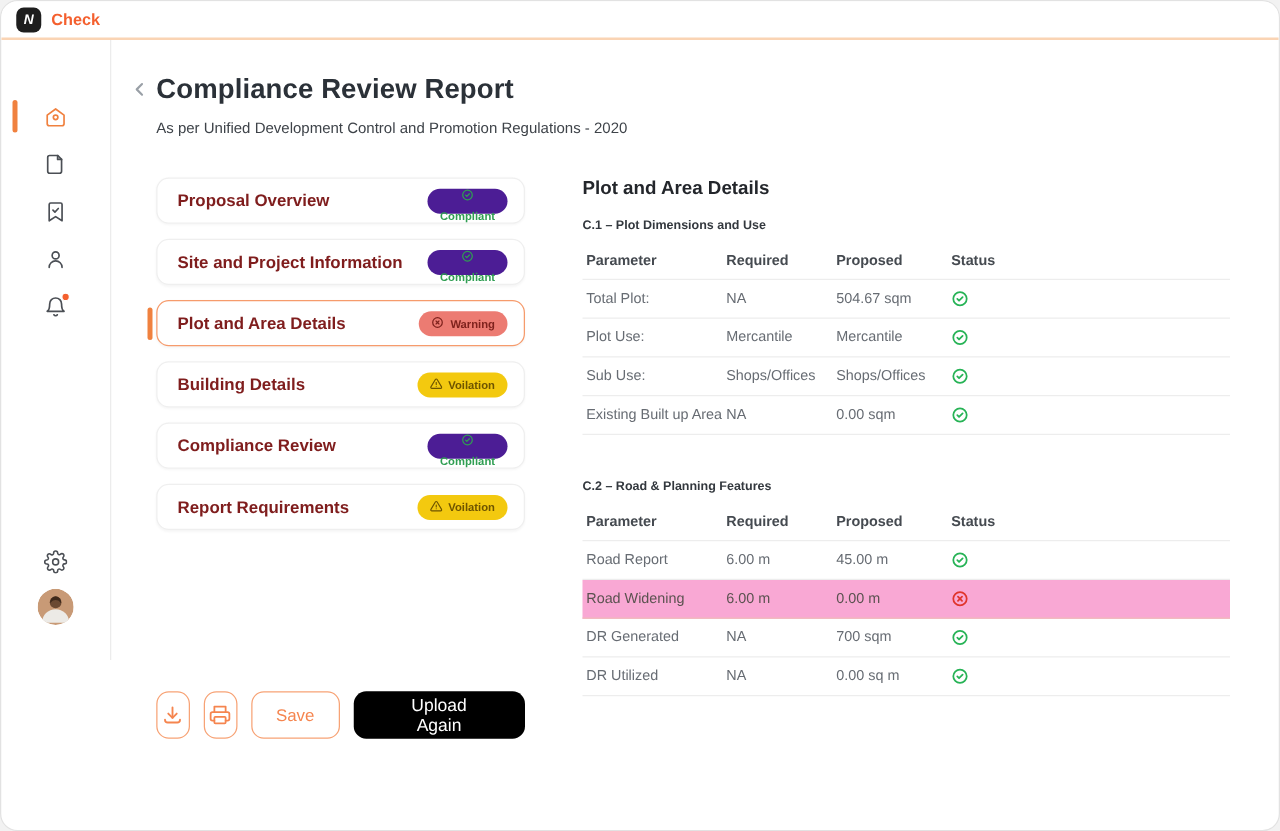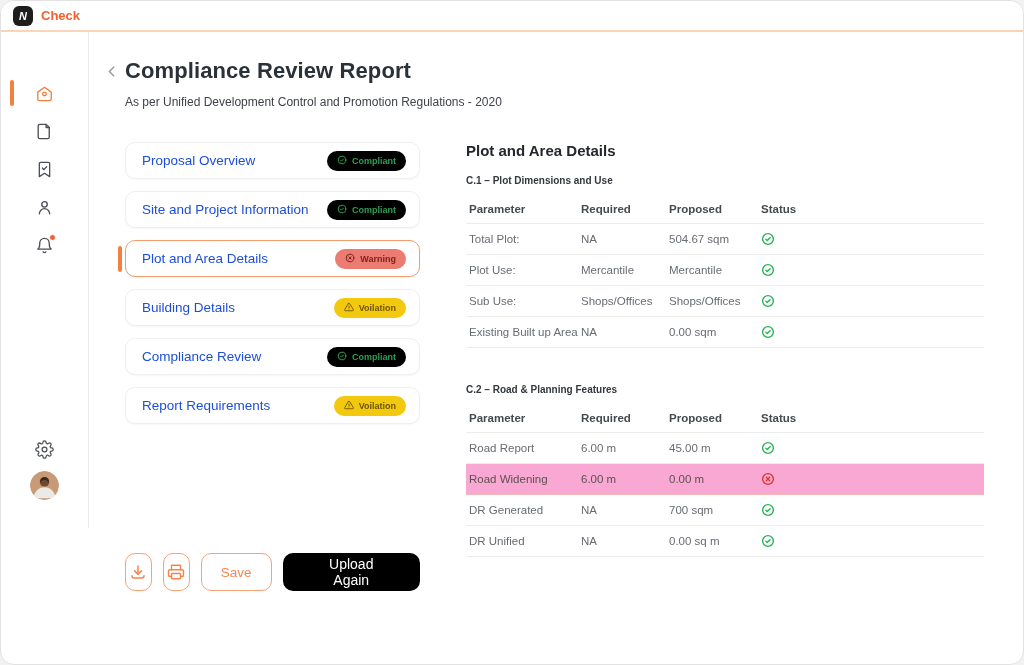--- a/index.html
+++ b/index.html
@@ -40,25 +40,25 @@
   .subtitle { grid-column:2; margin-top:9px; font-size:12px; line-height:19px; color:#3E4349; }
   .content { display:flex; margin-left:24px; margin-top:30px; }
   
   .left-col { width:295px; flex:none; }
   .card { position:relative; display:flex; align-items:center; justify-content:space-between;
     height:37px; padding:0 13px 0 16px; border:1px solid #EFEFEF; border-radius:10px;
     background:#fff; box-shadow:0 1px 2px rgba(0,0,0,.04); margin-bottom:12px; cursor:pointer; }
   .card.active { border:1.5px solid #F69B6C; }
   .card.active::before { content:''; position:absolute; left:-8px; top:50%;
     transform:translateY(-50%); width:4px; height:26px; border-radius:3px; background:#F0813F; }
-  .card-label { font-size:13.5px; font-weight:400; color:#1d4ed8;text-align:right; }
+  .card-label { font-size:13.5px; font-weight:700; color:#7f1d1d;text-align:right; }
   .badge { display:inline-flex; align-items:center; gap:5px; height:20px;
     padding:0 10px; border-radius:11px; font-size:9px; font-weight:700; }
   .badge svg { width:10px; height:10px; }
-  .badge.compliant { background:#000000; color:#2F9E52; }
+  .badge.compliant { background:#4c1d95; color:#2F9E52;flex-direction:column; }
   .badge.warning  { background:#EC7B72; color:#7F221D; }
   .badge.violation{ background:#F3C90F; color:#6E5400; }
   
   .actions { margin-top:129px; display:flex; align-items:center; gap:11px; }
   .icon-btn { width:38px; height:38px; border:1px solid #F7A376; border-radius:10px;
     background:#fff; color:#F5854F; display:grid; place-items:center; cursor:pointer; }
   .icon-btn svg { width:18px; height:18px; }
   .save-btn { height:38px; padding:0 19px; border:1px solid #F7A376; border-radius:10px;
     background:#fff; color:#F5854F; font-size:13.5px; font-family:inherit; cursor:pointer; }
   .upload-btn { height:38px; padding:0 40px; border:none; border-radius:10px;
@@ -338,21 +338,21 @@
                   <span>NA</span>
                   <span>700 sqm</span>
                   <span class="status-ic pass">
                     <svg viewBox="0 0 24 24" fill="none" stroke="currentColor" stroke-width="2.4" stroke-linecap="round" stroke-linejoin="round">
                       <circle cx="12" cy="12" r="9.2"></circle>
                       <path d="M8.3 12.3l2.4 2.4 4.9-5"></path>
                     </svg>
                   </span>
                 </div>
                 <div class="trow">
-                  <span>DR Unified</span>
+                  <span>DR Utilized</span>
                   <span>NA</span>
                   <span>0.00 sq m</span>
                   <span class="status-ic pass">
                     <svg viewBox="0 0 24 24" fill="none" stroke="currentColor" stroke-width="2.4" stroke-linecap="round" stroke-linejoin="round">
                       <circle cx="12" cy="12" r="9.2"></circle>
                       <path d="M8.3 12.3l2.4 2.4 4.9-5"></path>
                     </svg>
                   </span>
                 </div>
               </div>

